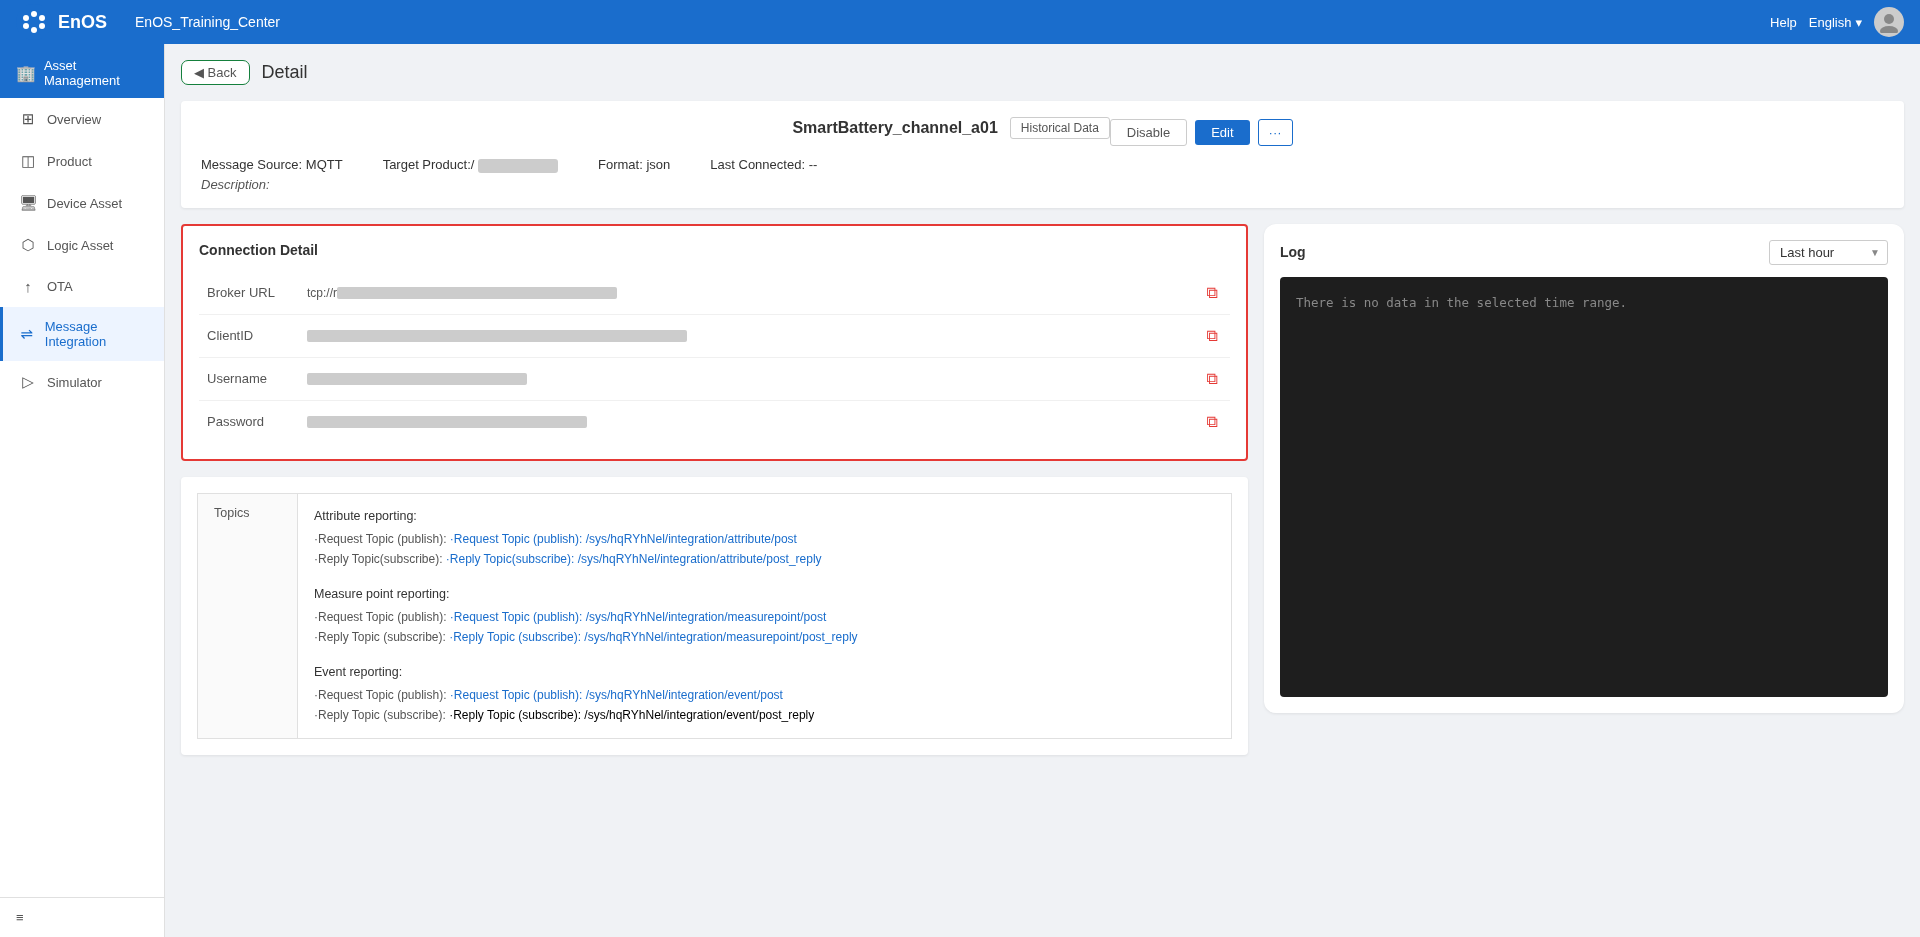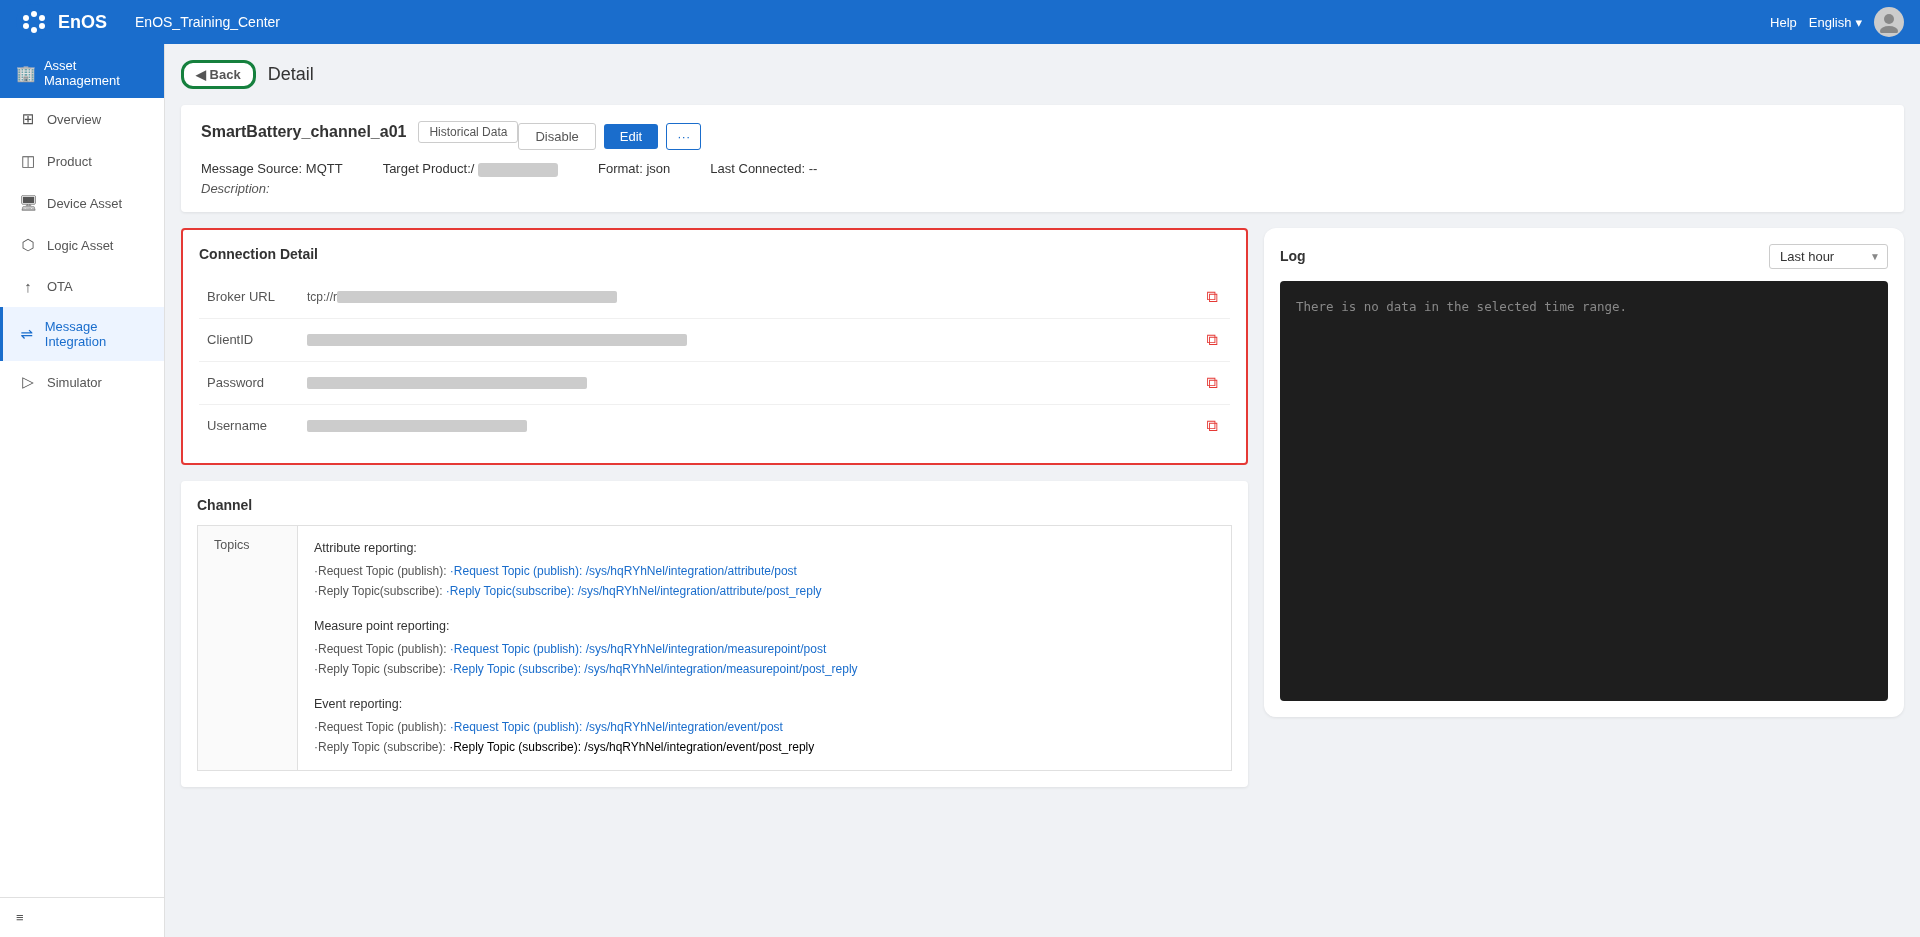--- a/index.html
+++ b/index.html
@@ -46,23 +46,23 @@
     .main-content {
       margin-top: 44px; margin-left: 165px; flex: 1;
       padding: 16px; overflow-y: auto; background: #f0f2f5;
     }
 
     
     .page-header {
       display: flex; align-items: center; gap: 12px; margin-bottom: 16px;
     }
     .back-btn {
-      border: 3px solid #15803d; background: #fff; padding: 4px 12px;
-      border-radius: 12px; cursor: pointer; font-size: 13px; color: #555;
-      display: flex; align-items: center; gap: 4px; font-weight: bold;
+      border: 1px solid #15803d; background: #fff; padding: 4px 12px;
+      border-radius: 7px; cursor: pointer; font-size: 13px; color: #555;
+      display: flex; align-items: center; gap: 4px;
     }
     .page-title { font-size: 18px; font-weight: 500; color: #333; }
 
     
     .card {
       background: #fff; border-radius: 4px; padding: 16px 20px;
       margin-bottom: 16px; box-shadow: 0 1px 3px rgba(0,0,0,0.08);
     }
 
     
@@ -217,21 +217,21 @@
 </div>
 
 <div class="main-content">
 
   <div class="page-header">
     <button class="back-btn">◀ Back</button>
     <span class="page-title">Detail</span>
   </div>
 
   <div class="card">
-    <div style="display:flex;align-items:center;justify-content:flex-start;margin-bottom:10px;">
+    <div style="display:flex;align-items:center;justify-content:center;margin-bottom:10px;">
       <div class="info-row">
         <span class="channel-name">SmartBattery_channel_a01</span>
         <button class="historical-btn">Historical Data</button>
       </div>
       <div class="action-btns">
         <button class="btn-disable">Disable</button>
         <button class="btn-edit">Edit</button>
         <button class="btn-more">···</button>
       </div>
     </div>
@@ -278,43 +278,42 @@
           <tr>
             <td class="conn-label">ClientID</td>
             <td>
               <div class="conn-value-row">
                 <span class="conn-value"><span style="display:inline-block;width:380px;height:12px;background:#ccc;border-radius:2px;vertical-align:middle;"></span></span>
                 <span class="conn-copy-btn">⧉</span>
               </div>
             </td>
           </tr>
           <tr>
+            <td class="conn-label">Username</td>
+            <td>
+              <div class="conn-value-row">
+                <span class="conn-value"><span style="display:inline-block;width:220px;height:12px;background:#ccc;border-radius:2px;vertical-align:middle;"></span></span>
+                <span class="conn-copy-btn">⧉</span>
+              </div>
+            </td>
+          </tr>
+          <tr>
             <td class="conn-label">Password</td>
             <td>
               <div class="conn-value-row">
                 <span class="conn-value"><span style="display:inline-block;width:280px;height:12px;background:#ccc;border-radius:2px;vertical-align:middle;"></span></span>
                 <span class="conn-copy-btn">⧉</span>
               </div>
             </td>
           </tr>
-          <tr>
-            <td class="conn-label">Username</td>
-            <td>
-              <div class="conn-value-row">
-                <span class="conn-value"><span style="display:inline-block;width:220px;height:12px;background:#ccc;border-radius:2px;vertical-align:middle;"></span></span>
-                <span class="conn-copy-btn">⧉</span>
-              </div>
-            </td>
-          </tr>
         </tbody>
           </table>
       </div>
 
       <div class="channel-section">
-        <div class="channel-section-title">Channel</div>
         <table class="topics-table">
           <tbody>
               <tr>
             <td class="topics-label">Topics</td>
             <td class="topics-content">
               <div style="margin-bottom:14px;">
                 <div class="topic-category">Attribute reporting:</div>
                 <div class="topic-line">
                   <span>·Request Topic (publish): </span><span class="topic-link" style="color:#1a6dcc;">·Request Topic (publish): /sys/hqRYhNel/integration/attribute/post</span>
                 </div>

